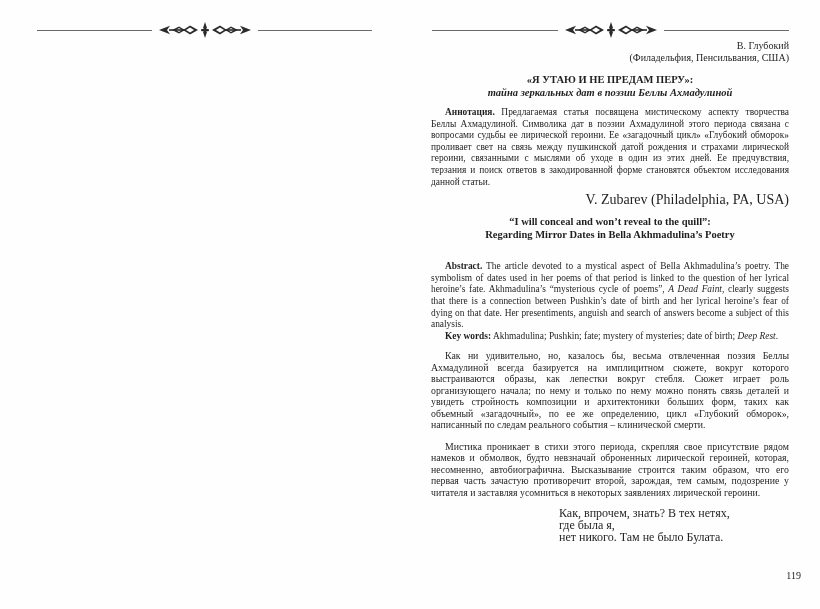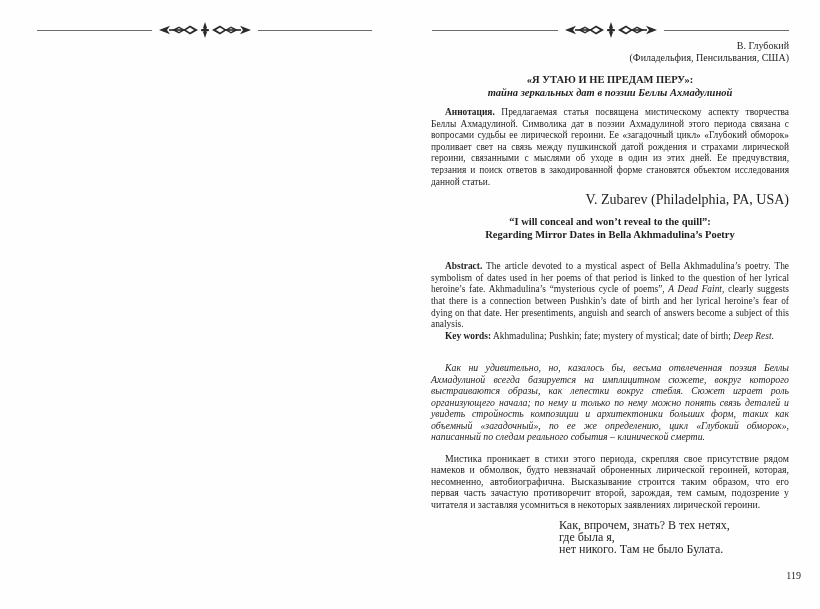--- a/index.html
+++ b/index.html
@@ -76,21 +76,21 @@
     font-weight: bold;
   }
   .abstract-en { margin-top: 20px; }
   .body-para {
     margin-top: 0;
     font-size: 9.8px;
     line-height: 11.5px;
     text-align: justify;
     text-indent: 14px;
   }
-  .body-para.first { margin-top: 20px; font-style: italic; }
+  .body-para.first { margin-top: 8px; }
   .verse {
     margin-top: 4px;
     margin-left: 128px;
     font-size: 12px;
     line-height: 11.8px;
   }
   .page-number {
     position: absolute;
     top: 570px;
     right: 19px;
@@ -168,21 +168,21 @@
   <div class="abstract" lang="ru"><span style="font-weight: bold;">Аннотация.</span><span> Предлагаемая статья посвящена мистическому аспекту творчества Беллы Ахмадулиной. Символика дат в поэзии Ахмадулиной этого периода связана с вопросами судьбы ее лирической героини. Ее «загадочный цикл» «Глубокий обморок» проливает свет на связь между пушкинской датой рождения и страхами лирической героини, связанными с мыслями об уходе в один из этих дней. Ее предчувствия, терзания и поиск ответов в закодированной форме становятся объектом исследования данной статьи.</span></div>
 
   <div class="author-en right-align">V. Zubarev (Philadelphia, PA, USA)</div>
 
   <div class="title-en center">
     <div>“I will conceal and won’t reveal to the quill”:</div>
     <div>Regarding Mirror Dates in Bella Akhmadulina’s Poetry</div>
   </div>
 
   <div class="abstract abstract-en" lang="en"><span style="font-weight: bold;">Abstract.</span><span> The article devoted to a mystical aspect of Bella Akhmadulina’s poetry. The symbolism of dates used in her poems of that period is linked to the question of her lyrical heroine’s fate. Akhmadulina’s “mysterious cycle of poems”, </span><span style="font-style: italic;">A Dead Faint</span><span>, clearly suggests that there is a connection between Pushkin’s date of birth and her lyrical heroine’s fear of dying on that date. Her presentiments, anguish and search of answers become a subject of this analysis.</span></div>
-  <div class="keywords" lang="en"><span style="font-weight: bold;">Key words:</span><span> Akhmadulina; Pushkin; fate; mystery of mystical; date of birth; </span><span style="font-style: italic;">Deep Rest</span><span>.</span></div>
+  <div class="keywords" lang="en"><span style="font-weight: bold;">Key words:</span><span> Akhmadulina; Pushkin; fate; mystery of mysteries; date of birth; </span><span style="font-style: italic;">Deep Rest</span><span>.</span></div>
 
   <p class="body-para first" lang="ru">Как ни удивительно, но, казалось бы, весьма отвлеченная поэзия Беллы Ахмадулиной всегда базируется на имплицитном сюжете, вокруг которого выстраиваются образы, как лепестки вокруг стебля. Сюжет играет роль организующего начала; по нему и только по нему можно понять связь деталей и увидеть стройность композиции и архитектоники больших форм, таких как объемный «загадочный», по ее же определению, цикл «Глубокий обморок», написанный по следам реального события – клинической смерти.</p>
   <p class="body-para" lang="ru">Мистика проникает в стихи этого периода, скрепляя свое присутствие рядом намеков и обмолвок, будто невзначай оброненных лирической героиней, которая, несомненно, автобиографична. Высказывание строится таким образом, что его первая часть зачастую противоречит второй, зарождая, тем самым, подозрение у читателя и заставляя усомниться в некоторых заявлениях лирической героини.</p>
 
   <div class="verse">
     <div>Как, впрочем, знать? В тех нетях,</div>
     <div>где была я,</div>
     <div>нет никого. Там не было Булата.</div>
   </div>
 

